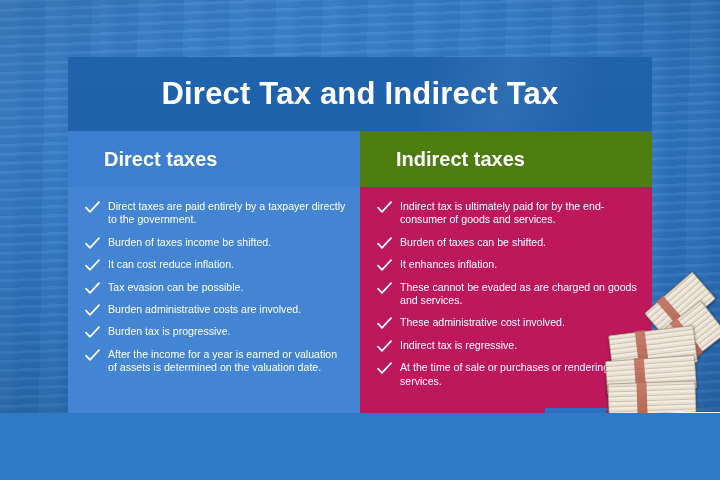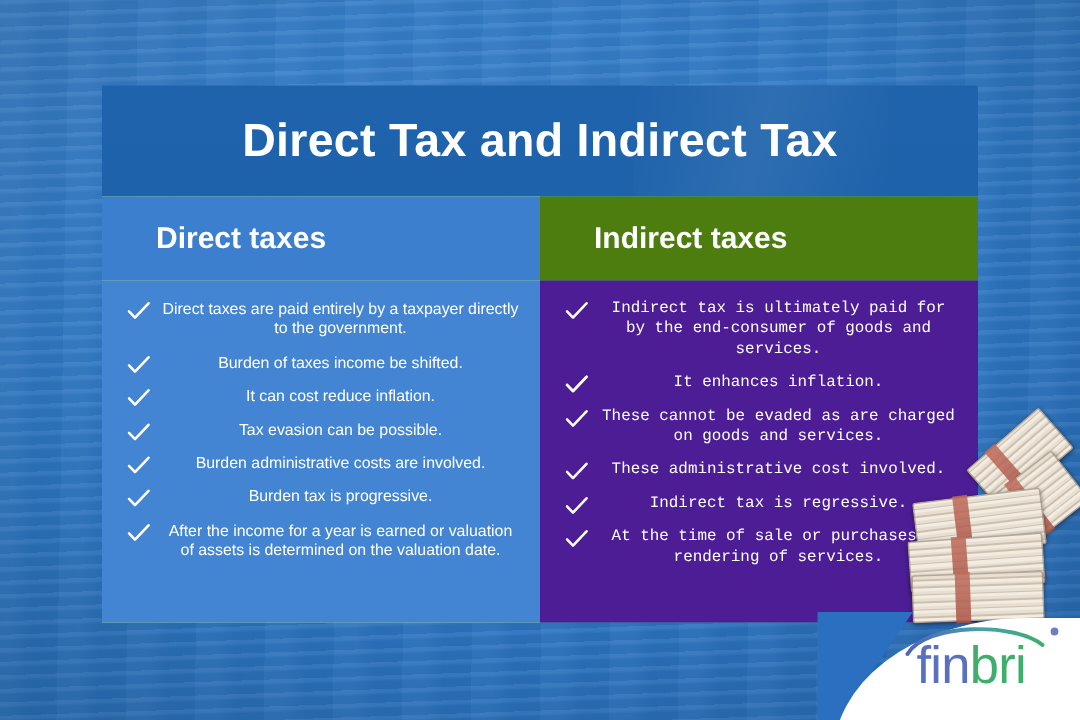--- a/index.html
+++ b/index.html
@@ -8,24 +8,23 @@
     background: #2f79c6;
   }
   body {
     font-family: "Liberation Sans", sans-serif;
     -webkit-font-smoothing: antialiased;
   }
 
   #stage {
     position: relative;
     width: 720px;
-    height: 480px;
+    height: 413px;
     overflow: hidden;
     background: #2f79c6;
-    text-align: center;
   }
 
   
   .bg-photo {
     position: absolute;
     inset: 0;
     background:
       repeating-linear-gradient(178deg,
         rgba(255,255,255,0.055) 0px,
         rgba(255,255,255,0.055) 2px,
@@ -88,21 +87,21 @@
     height: 284px;
     display: flex;
   }
   .col {
     position: relative;
     width: 50%;
     height: 100%;
     display: flex;
     flex-direction: column;
   }
-  .col-left  { background: #bef264; }
+  .col-left  { background: #0c4a6e; }
   .col-right { background: #36b99a; }
 
   .col-head {
     height: 56px;
     display: flex;
     align-items: center;
     padding-left: 36px;
     box-sizing: border-box;
   }
   .col-left  .col-head { background: #3d7fcf; }
@@ -113,21 +112,21 @@
     font-size: 20px;
     font-weight: bold;
   }
 
   .col-body {
     flex: 1;
     background: #4385d2;
     padding: 13px 14px 12px 14px;
     box-sizing: border-box;
   }
-  .col-right .col-body { background: #4c1d95; font-family: Liberation Mono, monospace; }
+  .col-right .col-body { background: #be185d; }
 
   ul.points {
     list-style: none;
     margin: 0;
     padding: 0;
   }
   ul.points li {
     position: relative;
     padding-left: 26px;
     margin-bottom: 9px;
@@ -321,20 +320,21 @@
                   </svg>
               </span>
               <span>Indirect tax is ultimately paid for by the end-consumer of goods and services.</span>
             </li>
             <li>
               <span class="tick">
                 <svg width="15" height="13" viewBox="0 0 15 13">
                     <path d="M1 6.6 L5 10.8 L14 1.2" fill="none" stroke="#ffffff" stroke-width="1.7" stroke-linecap="round" stroke-linejoin="round"></path>
                   </svg>
               </span>
+              <span>Burden of taxes can be shifted.</span>
             </li>
             <li>
               <span class="tick">
                 <svg width="15" height="13" viewBox="0 0 15 13">
                     <path d="M1 6.6 L5 10.8 L14 1.2" fill="none" stroke="#ffffff" stroke-width="1.7" stroke-linecap="round" stroke-linejoin="round"></path>
                   </svg>
               </span>
               <span>It enhances inflation.</span>
             </li>
             <li>

